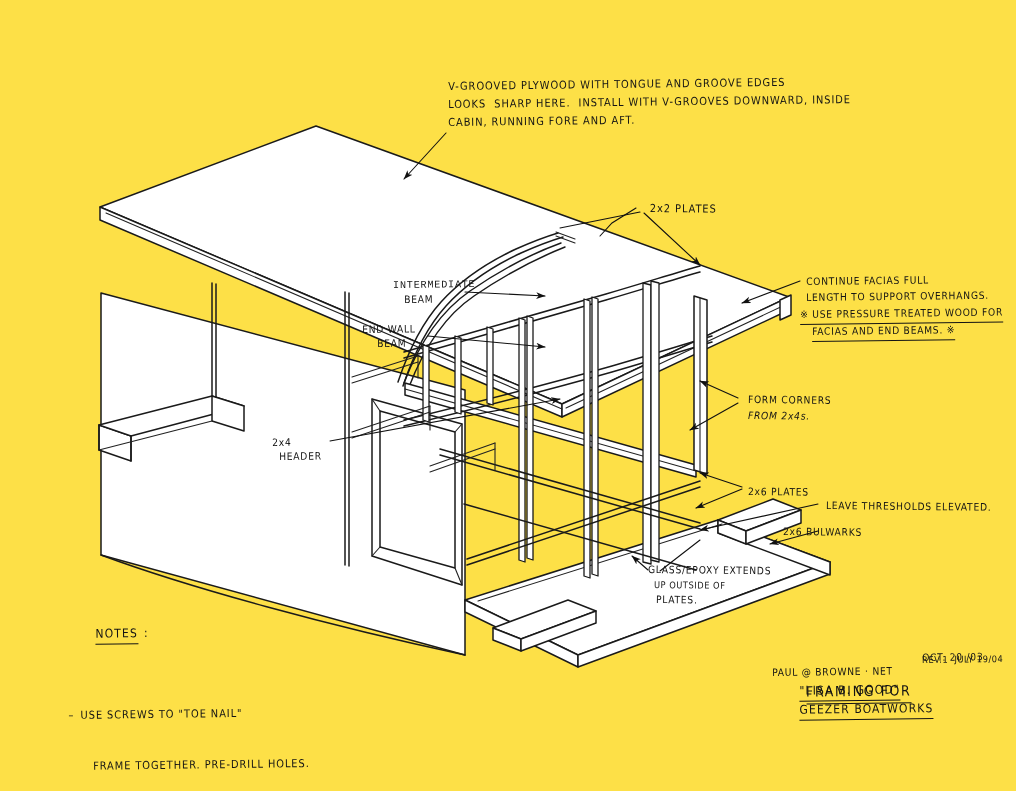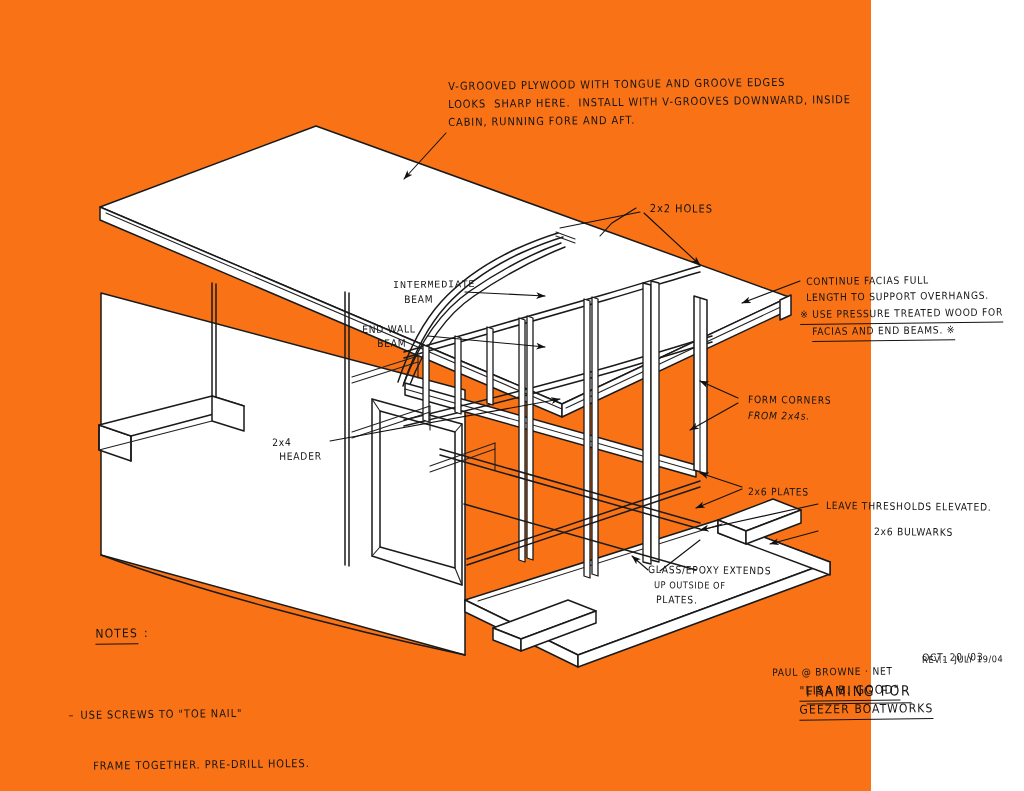--- a/index.html
+++ b/index.html
@@ -1,21 +1,21 @@
 <!DOCTYPE html>
 <html><head>
 <meta charset="utf-8">
 <title>Framing Drawing</title>
 <style>
   html,body{margin:0;padding:0;background:#ffffff;}
   body{
     width:1024px;height:791px;overflow:hidden;position:relative;
     font-family:"DejaVu Sans",sans-serif;
   }
-  #sheet{position:absolute;inset:0;width:871px;height:791px;background:#f97316;}
+  #sheet{position:absolute;inset:0;width:1016px;height:791px;background:#fde047;}
   svg.draw{position:absolute;left:0;top:0;width:1024px;height:791px;}
   .ln{fill:none;stroke:#1a1a1a;stroke-width:1.5;stroke-linecap:round;stroke-linejoin:round;}
   .ln-thin{fill:none;stroke:#222;stroke-width:1.1;stroke-linecap:round;stroke-linejoin:round;}
   .ln-lead{fill:none;stroke:#111;stroke-width:1.1;stroke-linecap:round;}
   .face{fill:#ffffff;stroke:#1a1a1a;stroke-width:1.5;stroke-linejoin:round;}
   .face-l{fill:#fdfdfd;stroke:#1a1a1a;stroke-width:1.4;stroke-linejoin:round;}
   .stud{fill:#ffffff;stroke:#1a1a1a;stroke-width:1.3;stroke-linejoin:round;}
 
   
   .hand{
@@ -228,21 +228,21 @@
 
       <path class="ln-lead" d="M700,540 L660,571"></path>
       <path class="ln-lead" d="M648,570 L632,556" marker-end="url(#arw)"></path>
     </g>
   </svg>
 
   <div class="hand sk1" style="left:448px;top:78px;">V-GROOVED PLYWOOD WITH TONGUE AND GROOVE EDGES</div>
   <div class="hand sk1" style="left:448px;top:96px;">LOOKS  SHARP HERE.  INSTALL WITH V-GROOVES DOWNWARD, INSIDE</div>
   <div class="hand sk1" style="left:448px;top:114px;">CABIN, RUNNING FORE AND AFT.</div>
 
-  <div class="hand sk3" style="left:650px;top:200px;">2x2 HOLES</div>
+  <div class="hand sk3" style="left:650px;top:200px;">2x2 PLATES</div>
 
   <div class="hand sm sk1" style="left:393px;top:278px;font-family:Liberation Mono, monospace;">INTERMEDIATE</div>
   <div class="hand sm sk1" style="left:404px;top:292px;">BEAM</div>
 
   <div class="hand sm sk1" style="left:362px;top:322px;">END WALL</div>
   <div class="hand sm sk1" style="left:377px;top:336px;">BEAM</div>
 
   <div class="hand sm sk1" style="left:272px;top:435px;">2x4</div>
   <div class="hand sm sk1" style="left:279px;top:449px;">HEADER</div>
 
@@ -251,21 +251,21 @@
   <div class="hand sm sk1" style="left:800px;top:307px;"><span class="u">※ USE PRESSURE TREATED WOOD FOR</span></div>
   <div class="hand sm sk1" style="left:812px;top:324px;"><span class="u">FACIAS AND END BEAMS. ※</span></div>
 
   <div class="hand sm sk3" style="left:748px;top:392px;">FORM CORNERS</div>
   <div class="hand sm sk3" style="left:748px;top:408px;font-style:italic;">FROM 2x4s.</div>
 
   <div class="hand sm sk3" style="left:748px;top:484px;">2x6 PLATES</div>
 
   <div class="hand sm sk3" style="left:826px;top:498px;">LEAVE THRESHOLDS ELEVATED.</div>
 
-  <div class="hand sm sk3" style="left:874px;top:524px;text-align:center;">2x6 BULWARKS</div>
+  <div class="hand sm sk3" style="left:783px;top:524px;text-align:center;">2x6 BULWARKS</div>
 
   <div class="hand sm sk3" style="left:648px;top:562px;">GLASS/EPOXY EXTENDS</div>
   <div class="hand tiny sk3" style="left:648px;top:578px;margin-left:6px;">UP OUTSIDE OF</div>
   <div class="hand sm sk3" style="left:656px;top:592px;">PLATES.</div>
 
   <div style="position:absolute;left:68px;top:606px;">
     <div class="hand mid sk1" style="position:relative;">
       <span class="u">NOTES</span><span style="margin-left:6px;">:</span>
     </div>
 

